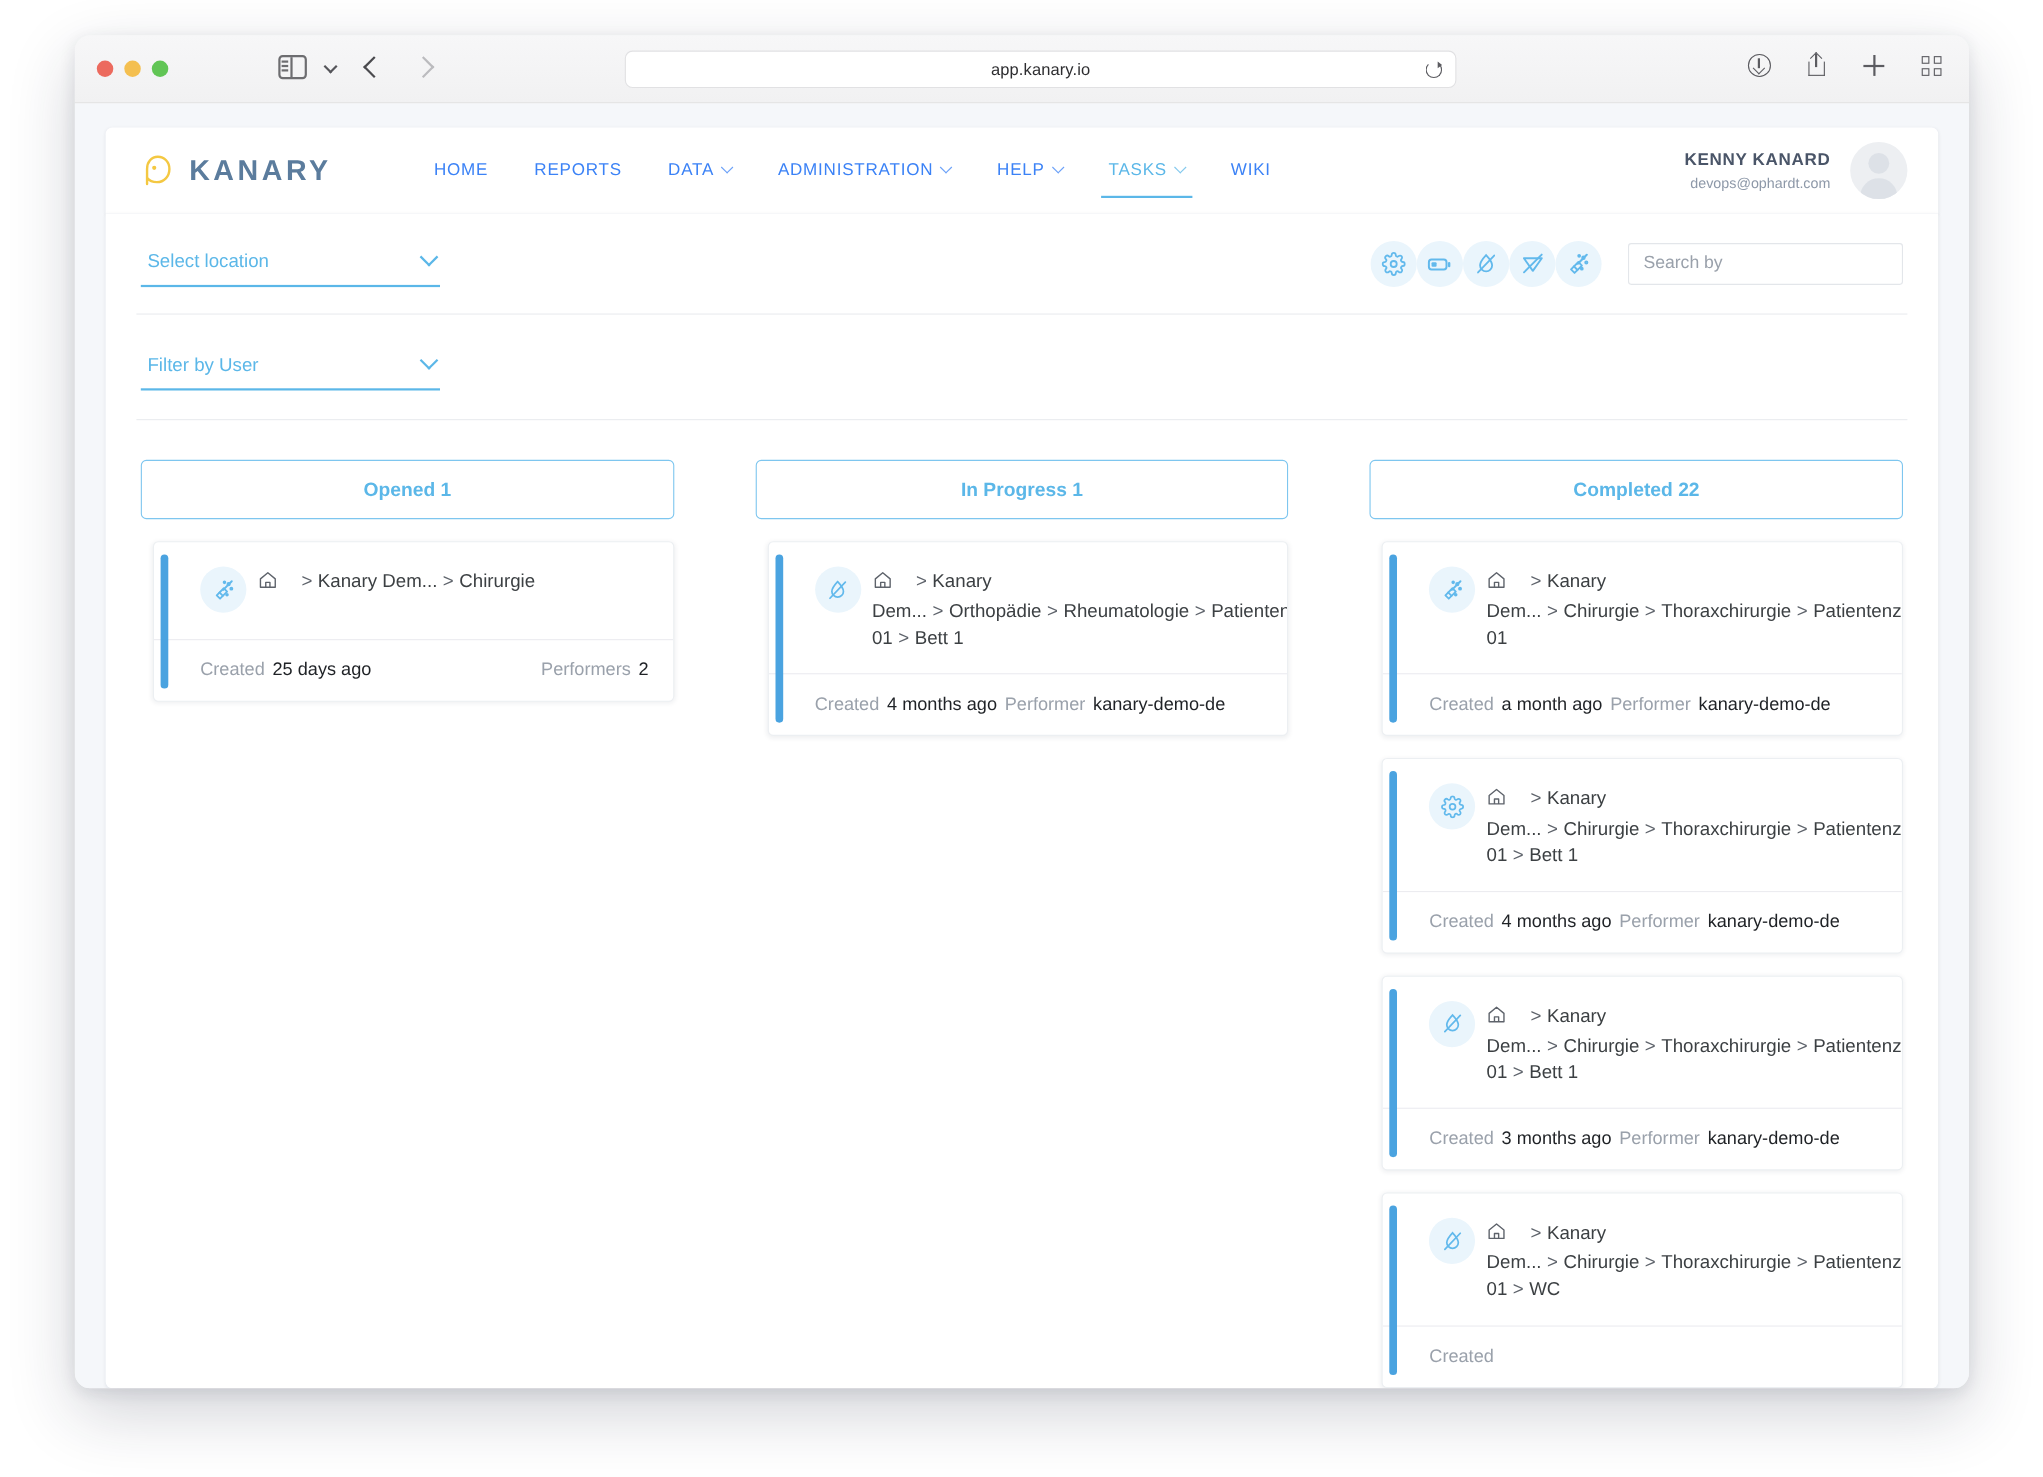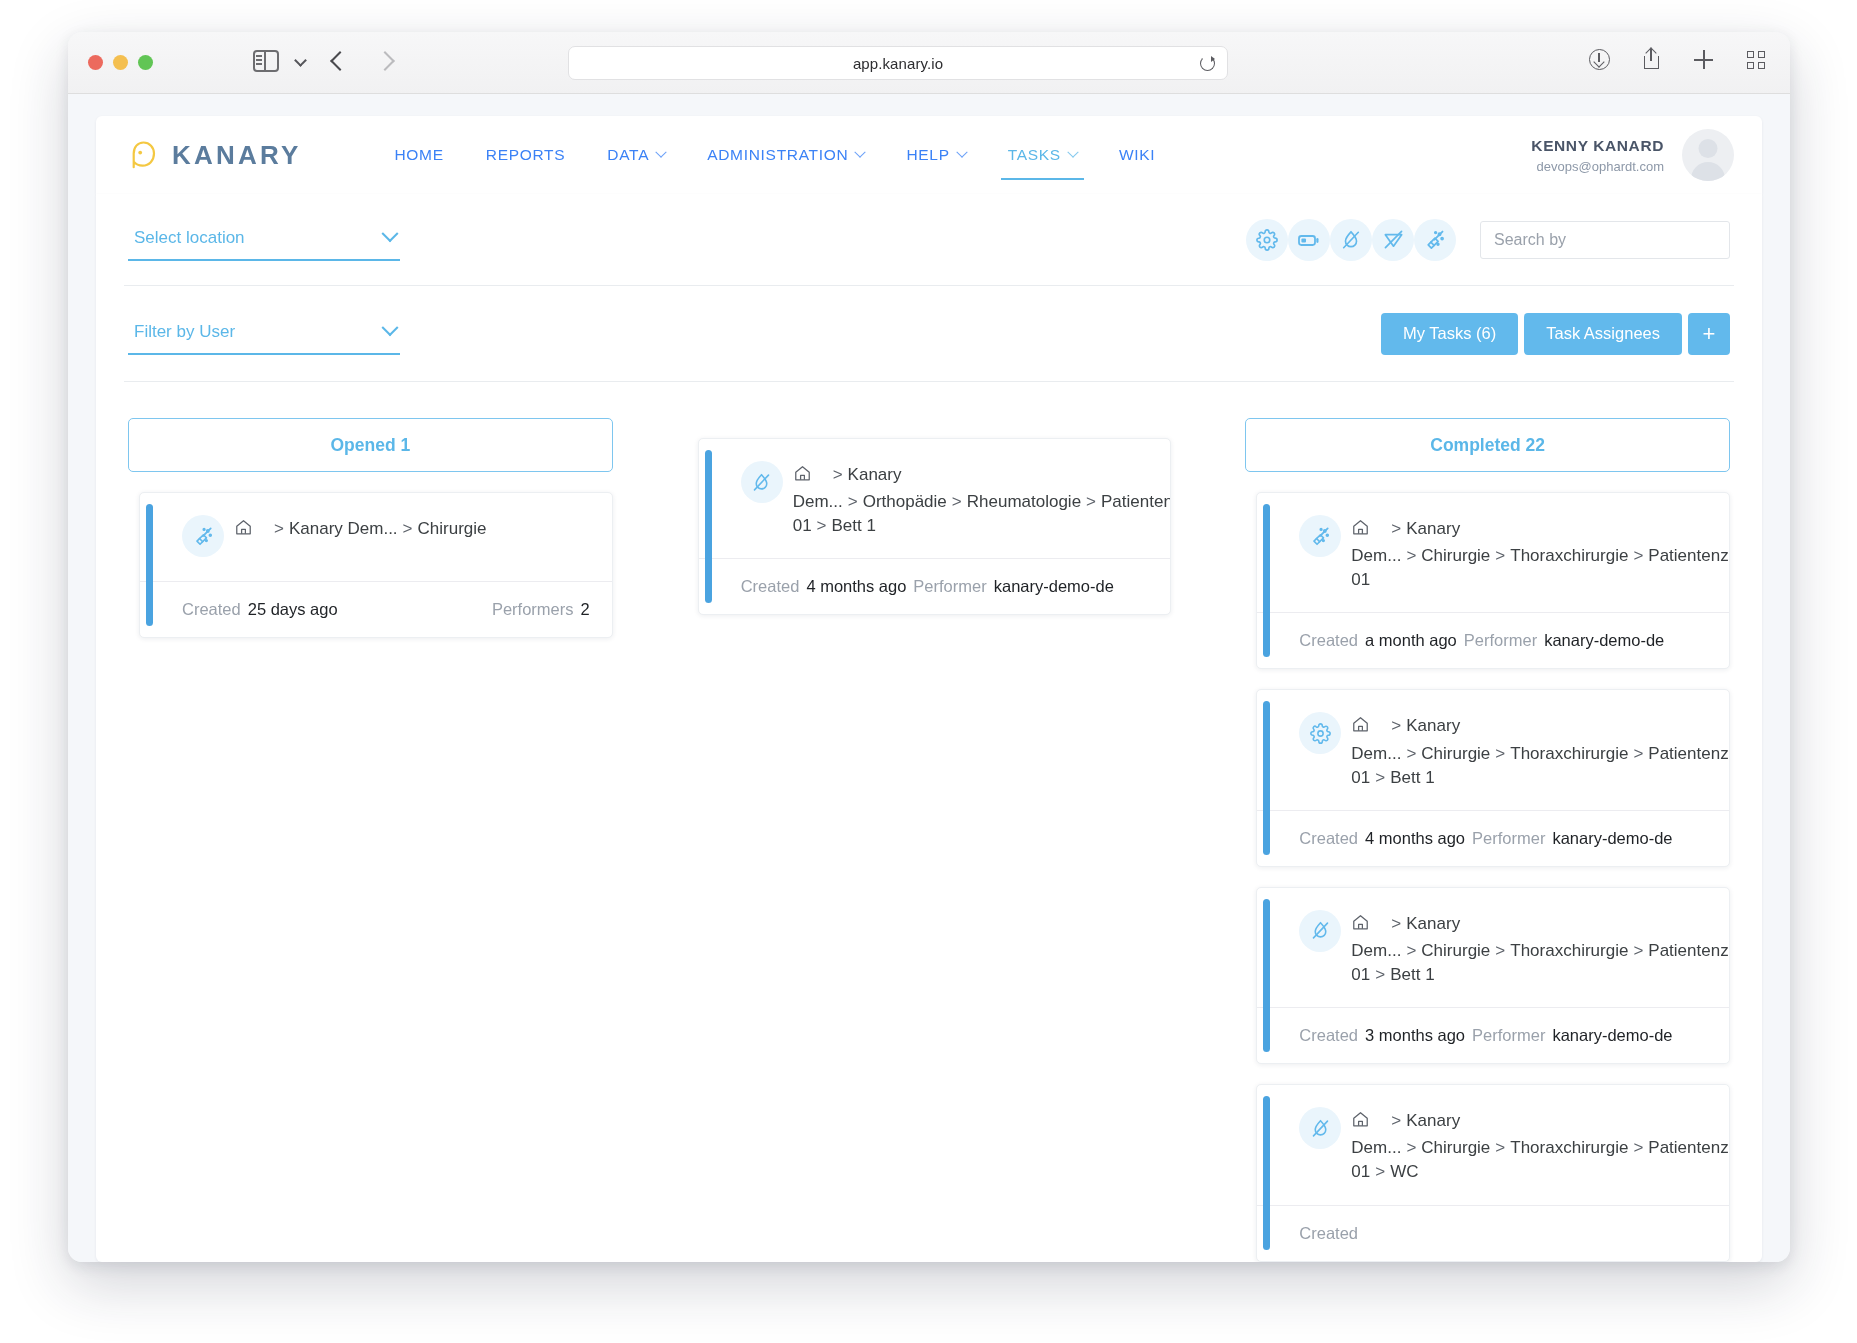--- a/index.html
+++ b/index.html
@@ -39,21 +39,21 @@
   .st-lines i{display:block; height:1.5px; background:#6d6d70; margin-bottom:2.5px;}
   .chev-small{position:absolute; left:228px; top:24px; width:9px; height:9px;
      border-right:2px solid #55555a; border-bottom:2px solid #55555a; transform:rotate(45deg);}
   .navarrow { position:absolute; top:18px; width:14px; height:14px; }
   .navarrow.back { left:265px; }
   .navarrow.fwd  { left:310px; }
   .navarrow i { display:block; width:14px; height:14px; border-left:2.3px solid #4a4a4e; border-bottom:2.3px solid #4a4a4e; transform:rotate(45deg); margin-top:4px;}
   .navarrow.fwd i { border-left:none; border-bottom:none; border-right:2.3px solid #bbbbbe; border-top:2.3px solid #bbbbbe; }
 
   .urlbar {
-    position:absolute; left:500px; top:14px; width:660px; height:34px;
+    position:absolute; left:500px; top:14px; width:756px; height:34px;
     background:#ffffff; border:1px solid #e1e1e3; border-radius:7px;
     display:flex; align-items:center; justify-content:center;
   }
   .urlbar .url { font-size:15px; color:#2d2d30; letter-spacing:.1px; }
   .reload { position:absolute; right:12px; top:9px; width:15px; height:15px;
      border:1.7px solid #5b5b60; border-radius:50%; border-top-color:transparent; }
   .reload::after{content:""; position:absolute; right:-1px; top:-1px; width:0;height:0;
      border-left:4px solid #5b5b60; border-top:3px solid transparent; border-bottom:3px solid transparent;}
 
   .chrome-right { position:absolute; right:22px; top:16px; display:flex; gap:28px; align-items:center;}
@@ -363,25 +363,20 @@
               <span>Search by</span>
             </div>
           </div>
         </div>
 
         <div class="filterrow2">
           <div class="select">
             <span class="lbl">Filter by User</span>
             <span class="chev"></span>
           </div>
-          <div class="btns">
-            <button class="btn">My Tasks (6)</button>
-            <button class="btn">Task Assignees</button>
-            <button class="btn sq">+</button>
-          </div>
         </div>
 
         <div class="board">
 
           <div class="col">
             <div class="colhead">Opened 1</div>
             <div class="cards">
 
               <div class="card">
                 <span class="stripe"></span>
@@ -415,20 +410,21 @@
                     <span class="mut">Performers</span>
                     <span>2</span>
                   </span>
                 </div>
               </div>
 
             </div>
           </div>
 
           <div class="col">
+            <div class="colhead">In Progress 1</div>
             <div class="cards">
 
               <div class="card">
                 <span class="stripe"></span>
                 <div class="card-body">
                   <span class="cicon">
                     <svg width="21" height="21" viewBox="0 0 24 24" fill="none" stroke="#62b9ec" stroke-width="1.8">
                       <path d="M12 3.2s6 6.4 6 10.1a6 6 0 0 1-12 0C6 9.6 12 3.2 12 3.2z"></path>
                       <path d="M4 20.4 20 3.6" stroke-linecap="round"></path>
                     </svg>

